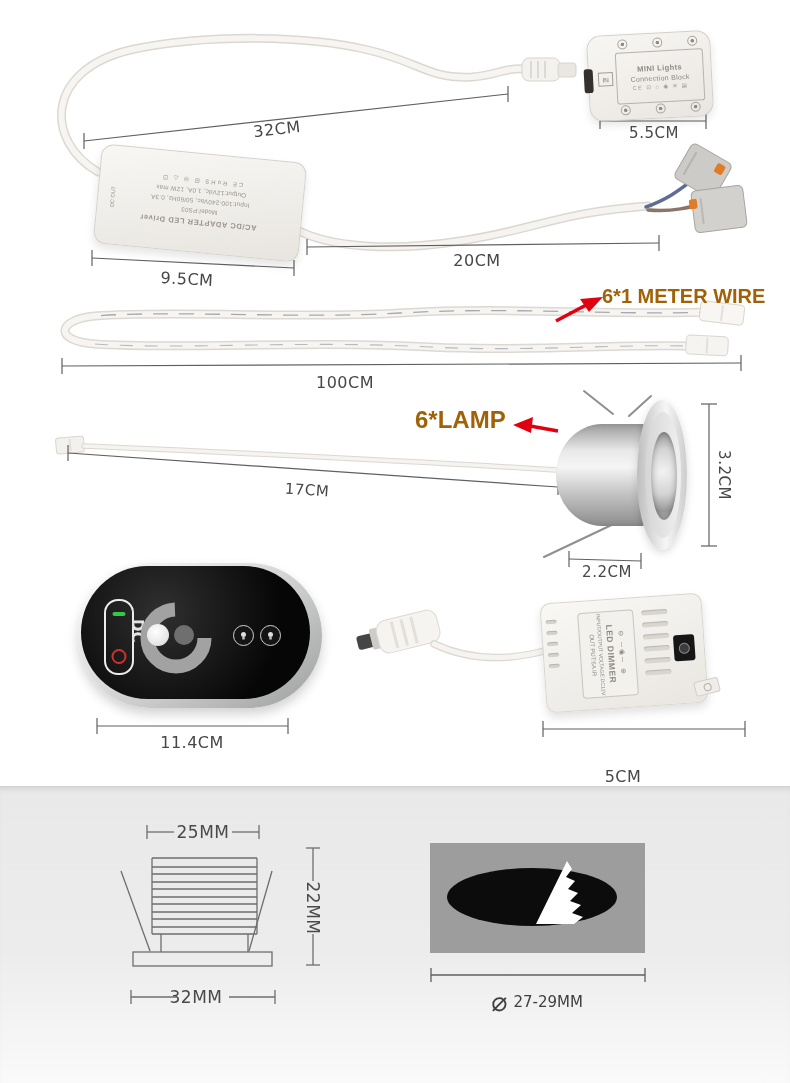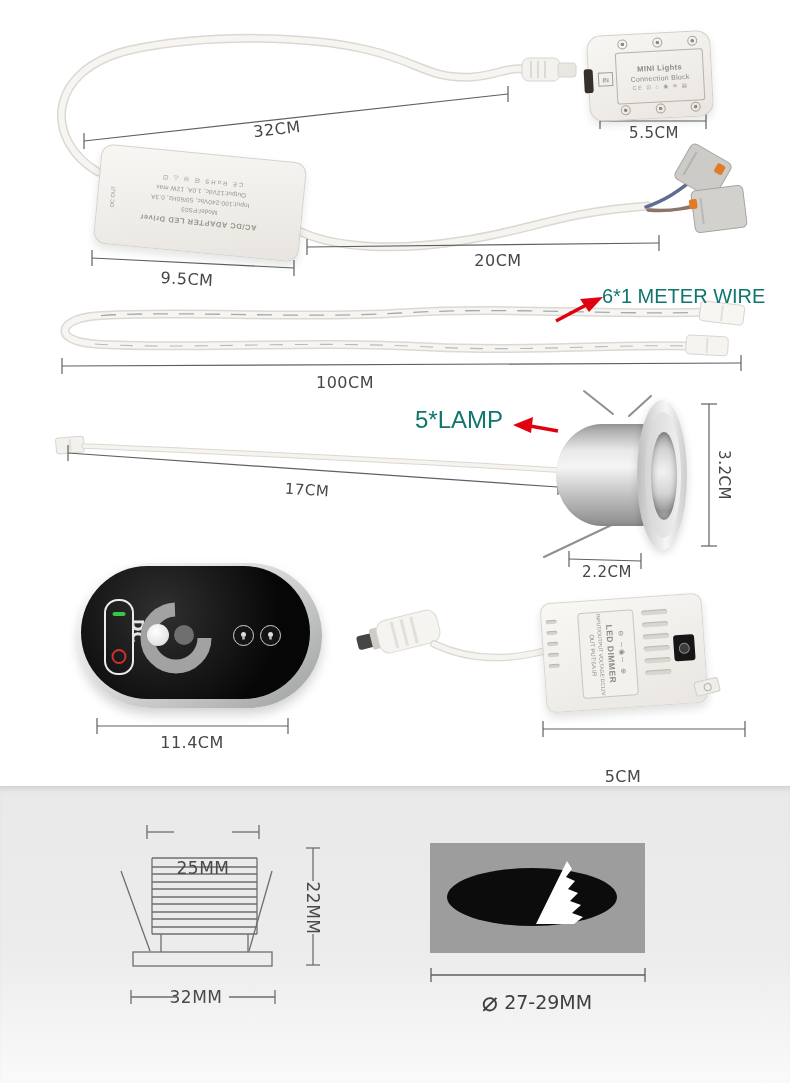--- a/index.html
+++ b/index.html
@@ -5,21 +5,21 @@
   html,body{margin:0;padding:0;background:#fff;}
   .stage{position:relative;width:790px;height:1083px;background:#fff;overflow:hidden;
          font-family:"Liberation Sans",sans-serif;}
   .abs{position:absolute;}
   svg{display:block;}
   
   .dim{position:absolute;transform:translate(-50%,-50%);font-family:"DejaVu Sans",sans-serif;
        color:#474747;font-size:16px;letter-spacing:.5px;white-space:nowrap;}
   .dim.small{font-size:15px;}
   .dim.big{font-size:17px;color:#4a4a4a;}
-  .red-callout{position:absolute;color:#0f766e;font-weight:normal;font-family:"Liberation Sans",sans-serif;
+  .red-callout{position:absolute;color:#a16207;font-weight:bold;font-family:"Liberation Sans",sans-serif;
        white-space:nowrap;}
   
   .conn-block{left:588px;top:33px;width:122px;height:84px;transform:rotate(-3deg);
        background:linear-gradient(160deg,#f8f6f3,#e9e6e1);border:1px solid #d3cfc9;border-radius:14px;
        box-shadow:0 4px 8px rgba(0,0,0,.10);}
   .conn-port{position:absolute;left:-5px;top:32px;width:9px;height:24px;background:#34302c;border-radius:3px;}
   .conn-in{position:absolute;left:9px;top:36px;width:13px;height:12px;border:1px solid #a29d95;
        font-size:6.5px;color:#7d7870;display:flex;align-items:center;justify-content:center;}
   .conn-label{position:absolute;left:27px;top:17px;width:86px;height:50px;border:1px solid #b7b2aa;
        border-radius:3px;display:flex;flex-direction:column;align-items:center;justify-content:center;gap:2px;}
@@ -98,21 +98,21 @@
        display:flex;align-items:center;justify-content:center;}
   .dim-tab i{width:6px;height:6px;border-radius:50%;border:1.5px solid #b3afa9;}
   
   .spec-bg{left:0;top:786px;width:790px;height:297px;
        background:linear-gradient(to bottom,#e9e9e9 0%,#ececec 55%,#fafafa 100%);
        border-top:1px solid #d2d2d2;box-shadow:inset 0 5px 6px -4px rgba(0,0,0,.12);}
   .cut-panel{left:430px;top:843px;width:215px;height:110px;background:#9d9d9d;}
   .hole-label{position:absolute;left:537px;top:1001px;transform:translate(-50%,-50%);
        display:flex;align-items:center;gap:6px;color:#3f3f3f;font-family:"DejaVu Sans",sans-serif;}
   .hole-label .phi{font-size:27px;font-weight:200;}
-  .hole-label .rng{font-size:19px;}
+  .hole-label .rng{font-size:15px;}
 </style>
 </head>
 <body>
 
 <div class="stage">
 
   <div class="abs spec-bg"></div>
 
   <div class="abs cut-panel" style="background: rgb(157, 157, 157);"></div>
     <svg class="abs" style="left:0;top:0" width="790" height="1083" viewBox="0 0 790 1083">
@@ -408,30 +408,30 @@
         <i></i>
       </div>
     <div class="dim-tab">
         <i></i>
       </div>
   </div>
 
   <div class="dim" style="left:277px;top:129px;transform:translate(-50%,-50%) rotate(-6.5deg)">32CM</div>
   <div class="dim small" style="left:654px;top:133px">5.5CM</div>
   <div class="dim" style="left:187px;top:279px;transform:translate(-50%,-50%) rotate(3deg)">9.5CM</div>
-  <div class="dim" style="left:498px;top:260px">20CM</div>
+  <div class="dim" style="left:477px;top:260px">20CM</div>
   <div class="red-callout" style="left:602px;top:285px;font-size:20px">6*1 METER WIRE</div>
   <div class="dim" style="left:345px;top:382px">100CM</div>
-  <div class="red-callout" style="left:415px;top:406px;font-size:24px">5*LAMP</div>
+  <div class="red-callout" style="left:415px;top:406px;font-size:24px">6*LAMP</div>
   <div class="dim small" style="left:307px;top:490px;transform:translate(-50%,-50%) rotate(4deg)">17CM</div>
   <div class="dim small" style="left:724px;top:475px;transform:translate(-50%,-50%) rotate(90deg)">3.2CM</div>
   <div class="dim small" style="left:607px;top:572px">2.2CM</div>
   <div class="dim" style="left:192px;top:742px">11.4CM</div>
   <div class="dim" style="left:623px;top:776px">5CM</div>
-  <div class="dim big" style="left:203px;top:868px">25MM</div>
+  <div class="dim big" style="left:203px;top:832px">25MM</div>
   <div class="dim big" style="left:313px;top:908px;transform:translate(-50%,-50%) rotate(90deg)">22MM</div>
   <div class="dim big" style="left:196px;top:997px">32MM</div>
   <div class="hole-label">
     <span class="phi">⌀</span>
     <span class="rng">27-29MM</span>
   </div>
 
 </div>
 
 </body></html>

